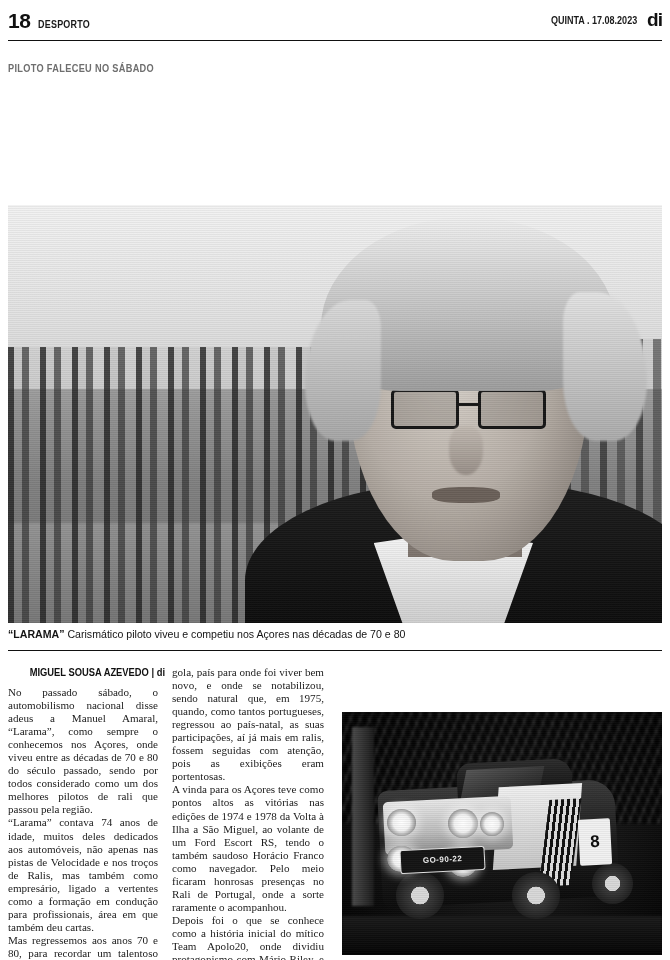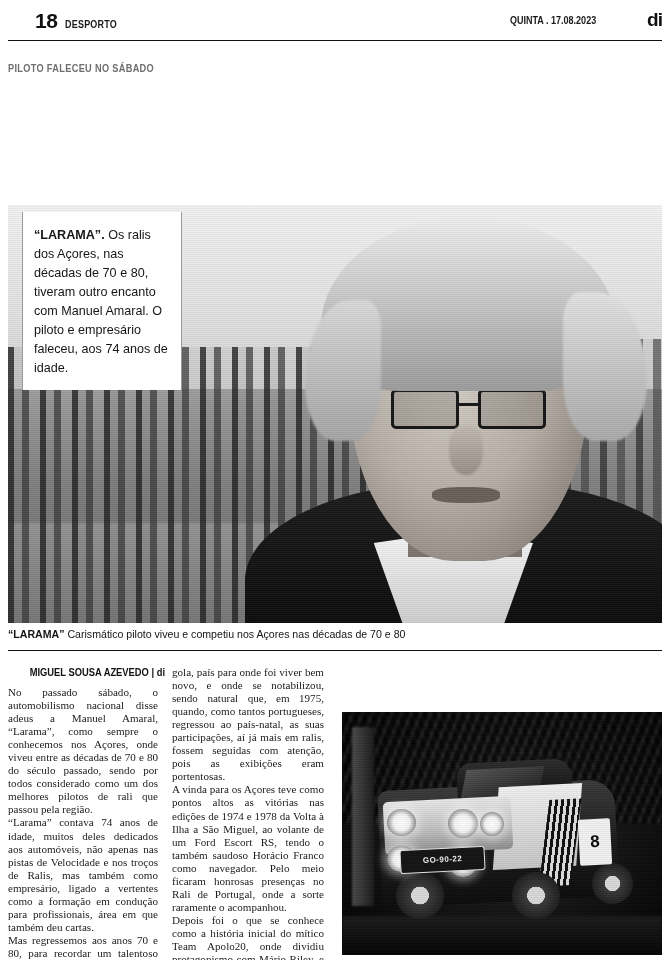--- a/index.html
+++ b/index.html
@@ -12,41 +12,40 @@
     position:relative;
   }
   .page{position:relative;width:670px;height:960px;}
 
   
   .masthead{
     position:absolute;left:0;top:0;width:670px;height:42px;
     display:flex;align-items:flex-start;justify-content:space-between;
     padding:10px 6px 0 8px;box-sizing:border-box;
   }
-  .mh-left{display:flex;align-items:baseline;gap:8px;margin-left:27px;}
+  .mh-left{display:flex;align-items:baseline;gap:8px;}
   .page-num{
     font-family:"Liberation Sans", sans-serif;
     font-weight:bold;font-size:21px;line-height:21px;
     letter-spacing:-0.5px;color:#111;
   }
   .section-name{
     font-weight:bold;font-size:11.5px;line-height:14px;
     letter-spacing:0.3px;color:#1a1a1a;
     transform:scaleX(0.78);transform-origin:left bottom;
   }
-  .mh-right{display:flex;align-items:center;gap:23px;padding-right:2px;}
+  .mh-right{display:flex;align-items:center;gap:10px;padding-right:2px;}
   .mh-date{
     font-weight:bold;font-size:11px;line-height:14px;color:#1a1a1a;
     transform:scaleX(0.82);transform-origin:right center;
     white-space:nowrap;
   }
   .mh-logo{
     font-weight:bold;font-size:19px;line-height:19px;color:#111;
     letter-spacing:-1px;
-    margin-left:28px;
   }
   .rule-top{
     position:absolute;left:8px;top:40px;width:654px;height:1px;background:#111;
   }
 
   
   .kicker{
     position:absolute;left:8px;top:62px;
     font-weight:bold;font-size:11.5px;letter-spacing:0.4px;
     color:#6e6e6e;
@@ -362,25 +361,20 @@
         <div class="pm-nose"></div>
         <div class="pm-mouth"></div>
       </div>
       <div class="pm-hair"></div>
       <div class="pm-hair-l"></div>
       <div class="pm-hair-r"></div>
     </div>
     <div class="pm-grain"></div>
   </div>
 
-  <div class="leadbox">
-    <div class="lead-text">
-      <b>“LARAMA”.</b><span> Os ralis dos Açores, nas décadas de 70 e 80, tiveram outro encanto com Manuel Amaral. O piloto e empresário faleceu, aos 74 anos de idade.</span>
-    </div>
-  </div>
 
   <div class="caption-main">
     <b>“LARAMA”</b><span> Carismático piloto viveu e competiu nos Açores nas décadas de 70 e 80</span>
   </div>
   <div class="rule-cap"></div>
 
   <div class="byline">MIGUEL SOUSA AZEVEDO | di</div>
 
   <div class="col" id="col1">
     <p>No passado sábado, o automobilismo nacional disse adeus a Manuel Amaral, “Larama”, como sempre o conhecemos nos Açores, onde viveu entre as décadas de 70 e 80 do século passado, sendo por todos considerado como um dos melhores pilotos de rali que passou pela região.</p>

